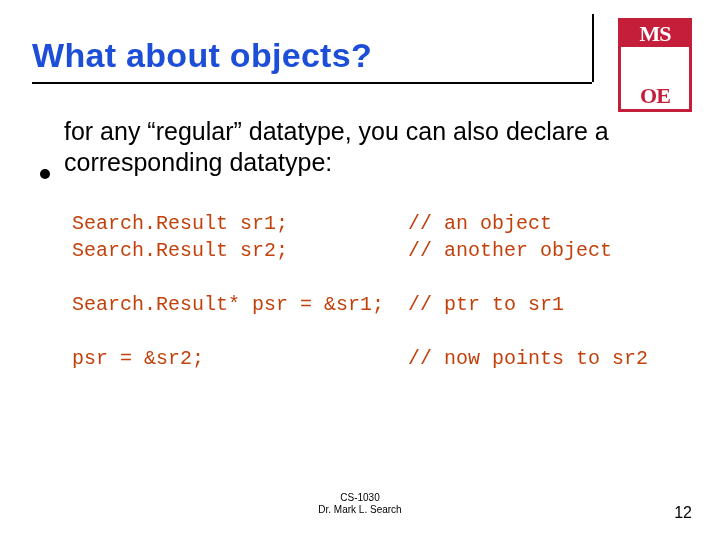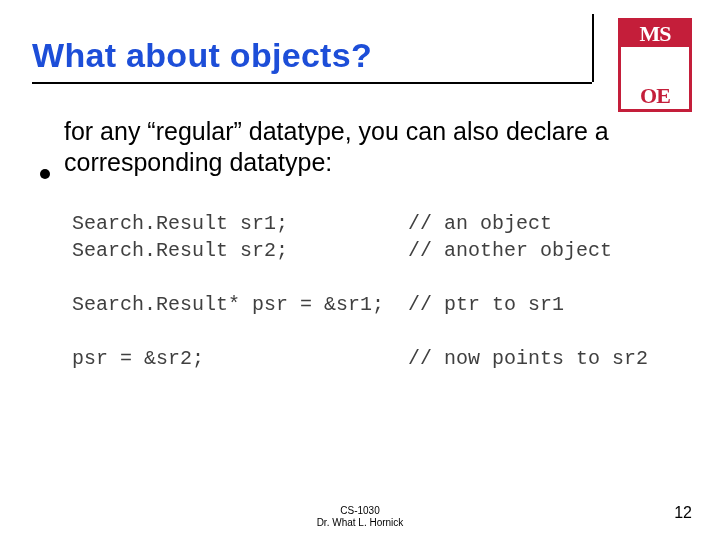--- a/index.html
+++ b/index.html
@@ -78,25 +78,25 @@
   .bullet-text{
     font-size:25px;line-height:1.25;color:#000;
   }
   .code-block{
     position:absolute;
     left:72px;top:210px;
     font-family:"Courier New",Courier,monospace;
     font-size:20px;
     line-height:1.35;
     white-space:pre;
-    color:#404040;
+    color:#c2410c;
   }
   .footer{
     position:absolute;
-    bottom:11px;left:0;width:720px;
+    bottom:24px;left:0;width:720px;
     text-align:center;
     font-size:10px;color:#000;line-height:1.2;
   }
   .pagenum{
     position:absolute;
     right:28px;bottom:18px;
     font-size:16px;color:#000;
   }
 </style>
 </head>
@@ -127,16 +127,16 @@
 
 <div class="code-block"><span>Search.Result sr1;          // an object</span>
 <span>Search.Result sr2;          // another object</span>
 <span></span>
 <span>Search.Result* psr = &amp;sr1;  // ptr to sr1</span>
 <span></span>
 <span>psr = &amp;sr2;                 // now points to sr2</span></div>
 
 <div class="footer">
   <div>CS-1030</div>
-  <div>Dr. What L. Hornick</div>
+  <div>Dr. Mark L. Search</div>
 </div>
 
 <div class="pagenum">12</div>
 
 </body></html>

